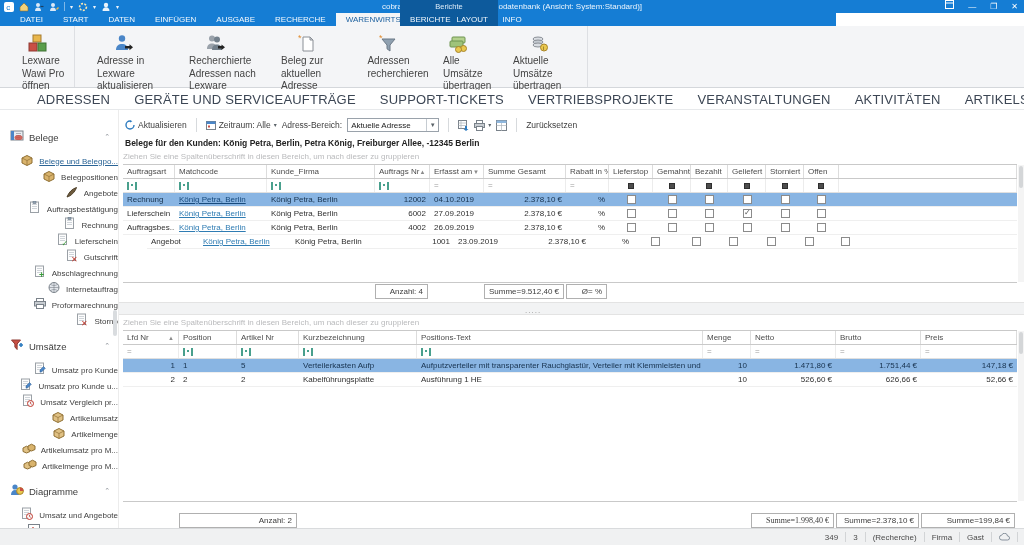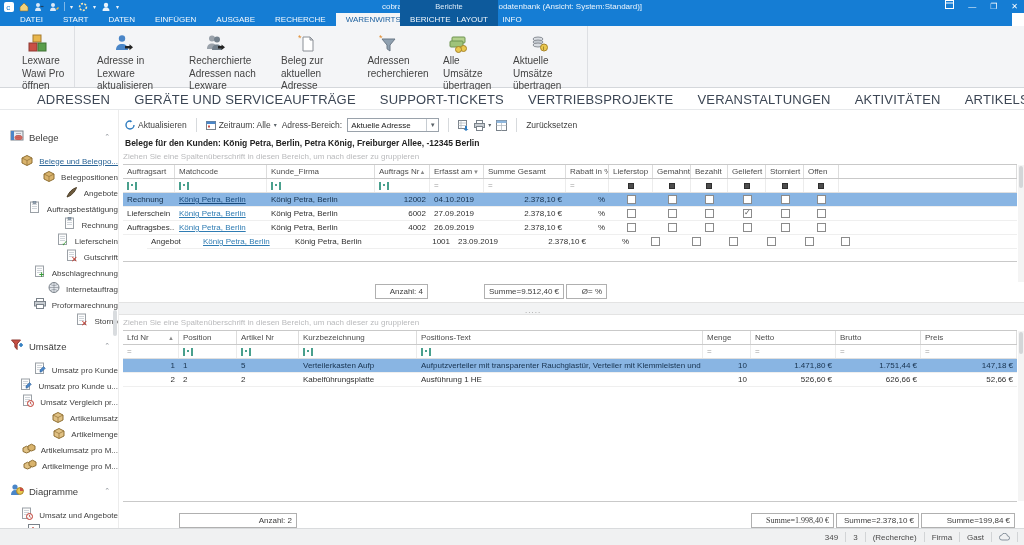--- a/index.html
+++ b/index.html
@@ -10,21 +10,21 @@
   .titlebar{position:absolute;left:0;top:0;width:1024px;height:13px;background:#157dd4;
             display:flex;align-items:center;padding:0 4px;}
   .qat{display:flex;align-items:center;gap:5px;height:13px;}
   .qat .qi{display:flex;align-items:center;height:11px;}
   .qat .sep{width:1px;height:9px;background:rgba(255,255,255,.45);}
   .caret{color:#eaf3fb;font-size:6px;line-height:6px;}
   .win-title{position:absolute;left:0;right:0;text-align:center;color:#eaf4fd;font-size:8px;pointer-events:none;}
   .winbtns{position:absolute;right:6px;top:0;height:13px;display:flex;align-items:center;gap:14px;color:#fff;}
   .winbtns span{font-size:8px;line-height:13px;cursor:default;}
   
-  .tabrow{position:absolute;left:0;top:13px;width:1012px;height:13px;background:#157dd4;
+  .tabrow{position:absolute;left:0;top:13px;width:836px;height:13px;background:#157dd4;
           display:flex;align-items:stretch;padding-left:10px;color:#f2f8fd;font-size:8px;}
   .rtab{display:flex;align-items:center;padding:0 10px;white-space:nowrap;}
   .rtab.active{background:#f4f5f7;color:#1a5f9e;}
   .ctx{position:absolute;left:400px;top:0;width:98px;height:26px;background:#0d5a9c;text-align:center;}
   .ctx .ctx-label{display:block;color:#dcebf8;font-size:7.5px;line-height:13px;}
   .ctx .ctx-tabs{display:flex;justify-content:center;gap:6px;color:#f2f8fd;font-size:8px;line-height:13px;}
   
   .ribbon{position:absolute;left:0;top:26px;width:1024px;height:62px;background:#f4f5f7;
           border-bottom:1px solid #d4d7db;display:flex;}
   .rgroup{display:flex;flex-direction:column;border-right:1px solid #dddfe3;padding:2px 2px 0 2px;}
@@ -520,21 +520,21 @@
           </svg>
         </span>
         <span class="tb-sep"></span>
         <span class="tb-item">
           <span>Zurücksetzen</span>
         </span>
       </div>
     <div class="page-title">Belege für den Kunden: König Petra, Berlin, Petra König, Freiburger Allee, -12345 Berlin</div>
 
     <div class="hint" style="top:42px;">Ziehen Sie eine Spaltenüberschrift in diesen Bereich, um nach dieser zu gruppieren</div>
-    <div class="grid" id="grid1" style="top:54px;height:98px;border-bottom:1px solid #c9c9c9;">
+    <div class="grid" id="grid1" style="top:54px;height:119px;border-bottom:1px solid #c9c9c9;">
         <div class="grow gh" style="grid-template-columns: 52px 92px 108px 55px 54px 82px 43px 44px 38px 37px 38px 38px 35px 1fr;">
           <div class="cell">
             <span>Auftragsart</span>
           </div>
           <div class="cell">
             <span>Matchcode</span>
           </div>
           <div class="cell">
             <span>Kunde_Firma</span>
           </div>

